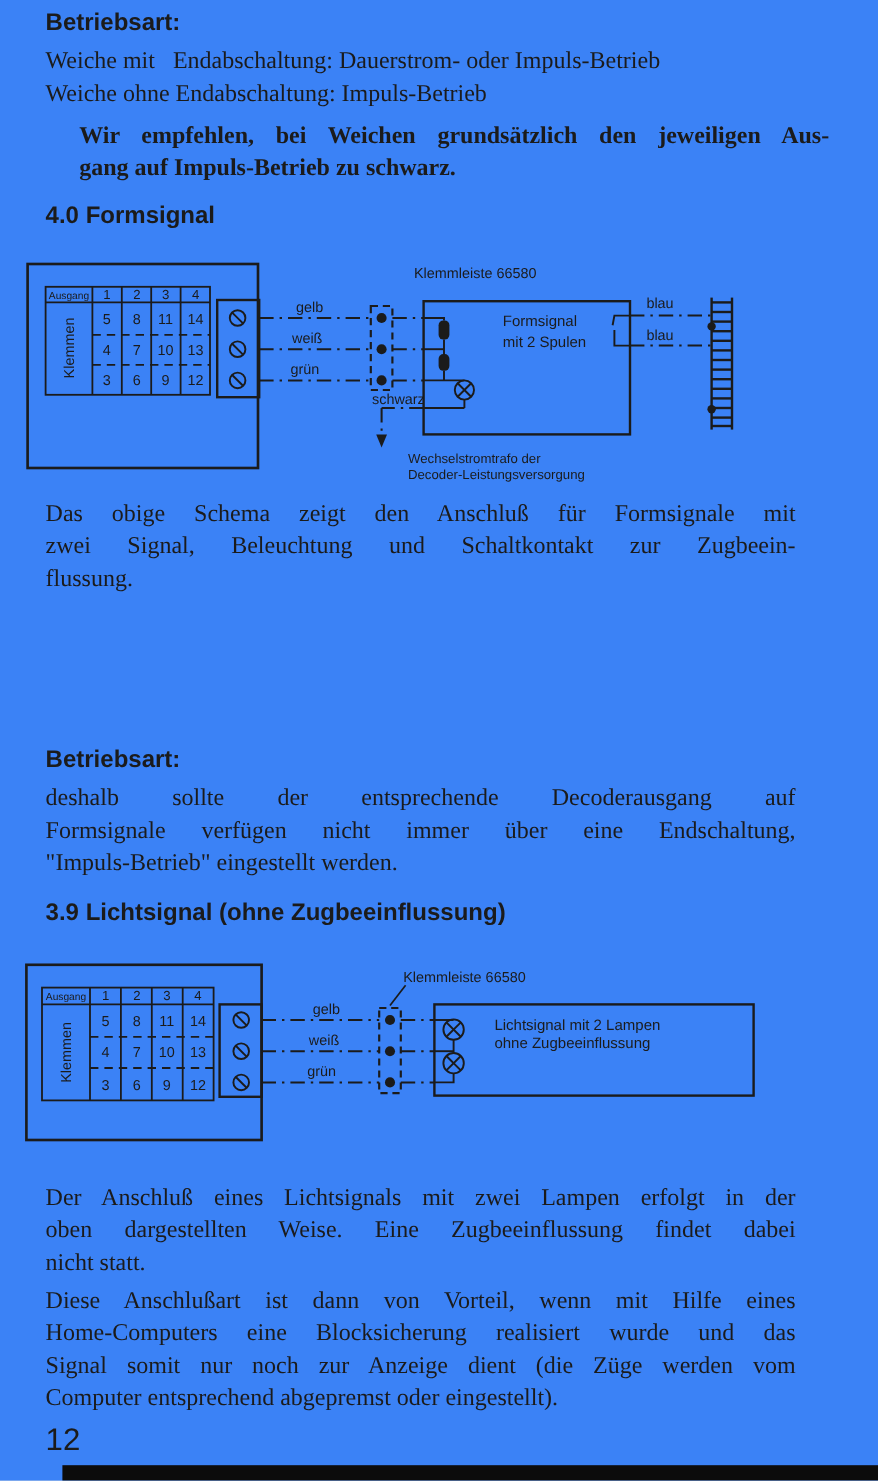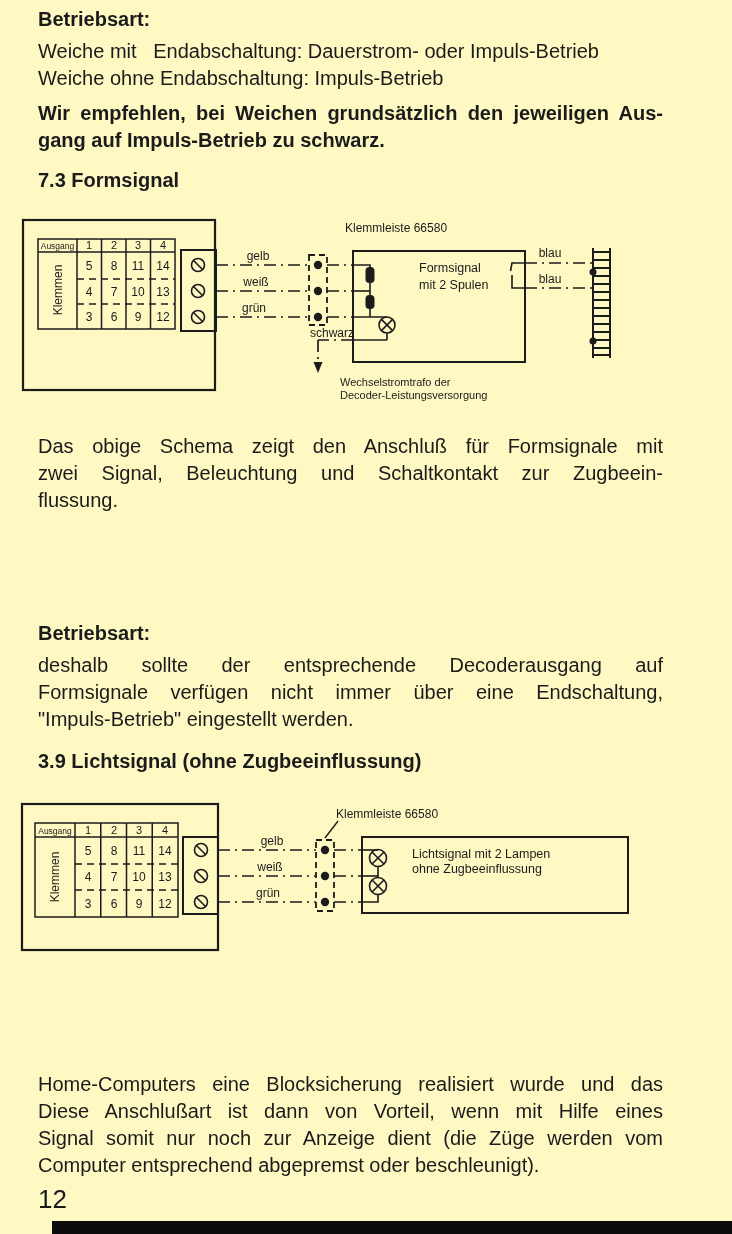--- a/index.html
+++ b/index.html
@@ -1,25 +1,25 @@
 <!DOCTYPE html>
 <html><head>
 <meta charset="utf-8">
 <style>
   html,body { margin:0; padding:0; background:#e8e6e2; }
   .page {
     position:relative; width:732px; height:1234px; margin:0 auto;
-    background:#fef9c3; color:#1b1b1b;
+    background:#3b82f6; color:#1b1b1b;
     font-family:"Liberation Sans", sans-serif; overflow:hidden;
   }
   .abs { position:absolute; }
   .h { left:38px; font-size:20px; font-weight:bold; line-height:27px; white-space:pre; }
   .para { left:38px; width:625px; font-size:20px; line-height:27px; }
-  .para.bold { font-weight:bold; }
-  .ln { height:27px; }
+  .para.bold { font-weight:bold;margin-left:28px; }
+  .ln { height:27px;font-family:Liberation Serif, serif; }
   .ln.j { text-align:justify; text-align-last:justify; }
   .ln.pre { white-space:pre; }
   .pagenum { left:38px; font-size:26px; line-height:30px; }
   .scanbar { background:#0c0c0c; }
   svg { display:block; overflow:visible; }
   svg text { font-family:"Liberation Sans", sans-serif; fill:#1b1b1b; }
   .stroke { stroke:#1b1b1b; fill:none; }
 </style>
 </head>
 <body>
@@ -31,21 +31,21 @@
   <div class="abs para" style="top:38px">
     <div class="ln pre">Weiche mit   Endabschaltung: Dauerstrom- oder Impuls-Betrieb</div>
     <div class="ln pre">Weiche ohne Endabschaltung: Impuls-Betrieb</div>
   </div>
 
   <div class="abs para bold" style="top:100px">
     <div class="ln j">Wir empfehlen, bei Weichen grundsätzlich den jeweiligen Aus-</div>
     <div class="ln">gang auf Impuls-Betrieb zu schwarz.</div>
   </div>
 
-  <div class="abs h" style="top:167px">7.3 Formsignal</div>
+  <div class="abs h" style="top:167px">4.0 Formsignal</div>
 
   <svg class="abs" style="top:212px;left:0" width="732" height="200" viewBox="0 0 732 200">
 
     <rect class="stroke" x="23" y="8" width="192" height="170" stroke-width="2.2"></rect>
 
     <g stroke-width="1.5">
       <rect class="stroke" x="38" y="27" width="137" height="90"></rect>
       <line class="stroke" x1="38" y1="40" x2="175" y2="40"></line>
       <line class="stroke" x1="77" y1="27" x2="77" y2="117"></line>
       <line class="stroke" x1="101.5" y1="27" x2="101.5" y2="117"></line>
@@ -162,21 +162,21 @@
     </g>
 
     <line class="stroke" x1="353" y1="128" x2="318" y2="128" stroke-width="1.7" stroke-dasharray="12 5 2 5"></line>
     <line class="stroke" x1="318" y1="128" x2="318" y2="150" stroke-width="1.7" stroke-dasharray="12 5 2 5"></line>
     <polygon points="313.5,150 322.5,150 318,161" fill="#1b1b1b"></polygon>
     <text x="310" y="125" font-size="12">schwarz</text>
     <text x="340" y="174" font-size="11">Wechselstromtrafo der</text>
     <text x="340" y="187" font-size="11">Decoder-Leistungsversorgung</text>
   </svg>
 
-  <div class="abs para" style="top:433px">
+  <div class="abs para" style="top:415px">
     <div class="ln j">Das obige Schema zeigt den Anschluß für Formsignale mit</div>
     <div class="ln j">zwei Signal, Beleuchtung und Schaltkontakt zur Zugbeein-</div>
     <div class="ln">flussung.</div>
   </div>
 
 
   <div class="abs h" style="top:620px">Betriebsart:</div>
 
   <div class="abs para" style="top:652px">
     <div class="ln j">deshalb sollte der entsprechende Decoderausgang auf</div>
@@ -271,25 +271,30 @@
         <line x1="384" y1="54" x2="372" y2="66"></line>
       </g>
       <g class="stroke" stroke-width="1.6">
         <circle cx="378" cy="88" r="8.5"></circle>
         <line x1="372" y1="82" x2="384" y2="94"></line>
         <line x1="384" y1="82" x2="372" y2="94"></line>
       </g>
     </g>
   </svg>
 
+  <div class="abs para" style="top:985px">
+    <div class="ln j">Der Anschluß eines Lichtsignals mit zwei Lampen erfolgt in der</div>
+    <div class="ln j">oben dargestellten Weise. Eine Zugbeeinflussung findet dabei</div>
+    <div class="ln">nicht statt.</div>
+  </div>
 
   <div class="abs para" style="top:1071px">
+    <div class="ln j">Diese Anschlußart ist dann von Vorteil, wenn mit Hilfe eines</div>
     <div class="ln j">Home-Computers eine Blocksicherung realisiert wurde und das</div>
-    <div class="ln j">Diese Anschlußart ist dann von Vorteil, wenn mit Hilfe eines</div>
     <div class="ln j">Signal somit nur noch zur Anzeige dient (die Züge werden vom</div>
-    <div class="ln">Computer entsprechend abgepremst oder beschleunigt).</div>
+    <div class="ln">Computer entsprechend abgepremst oder eingestellt).</div>
   </div>
 
   <div class="abs pagenum" style="top:1184px">12</div>
 
   <div class="abs scanbar" style="top:1221px;left:52px;width:680px;height:13px"></div>
 
 </div>
 
 </body></html>

